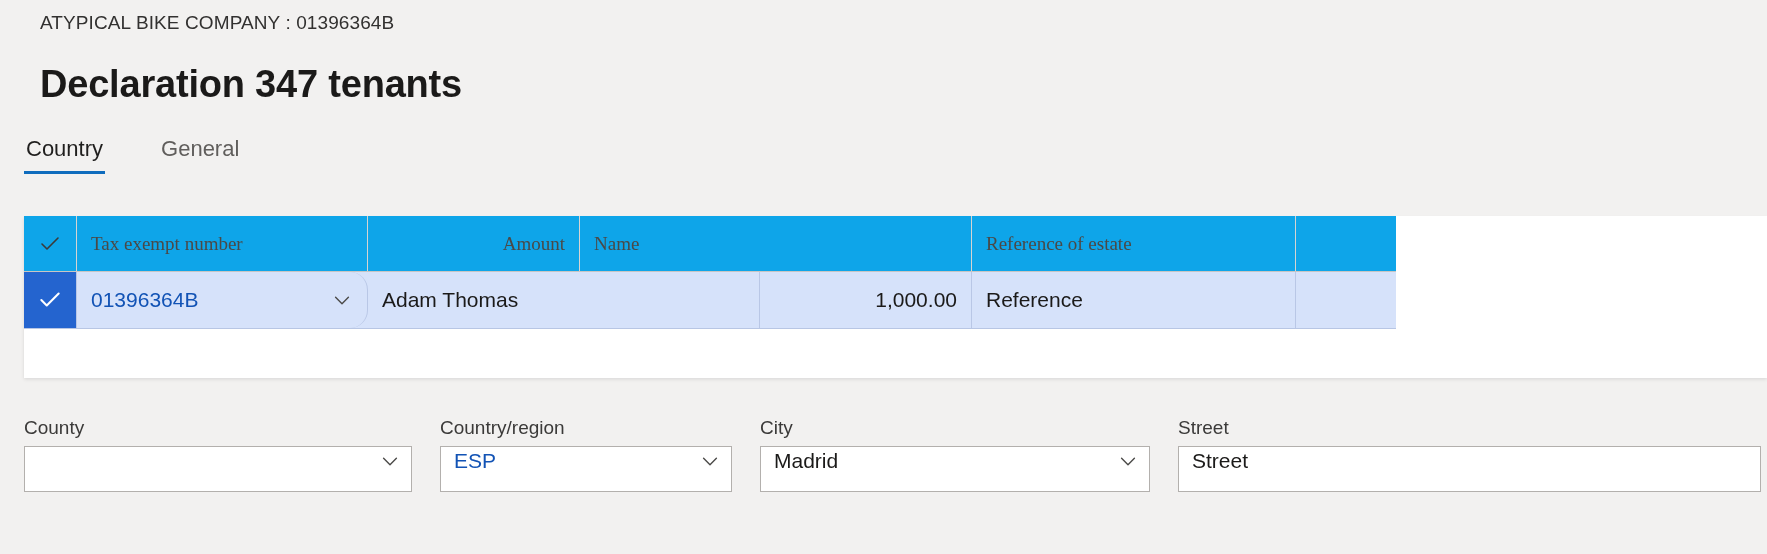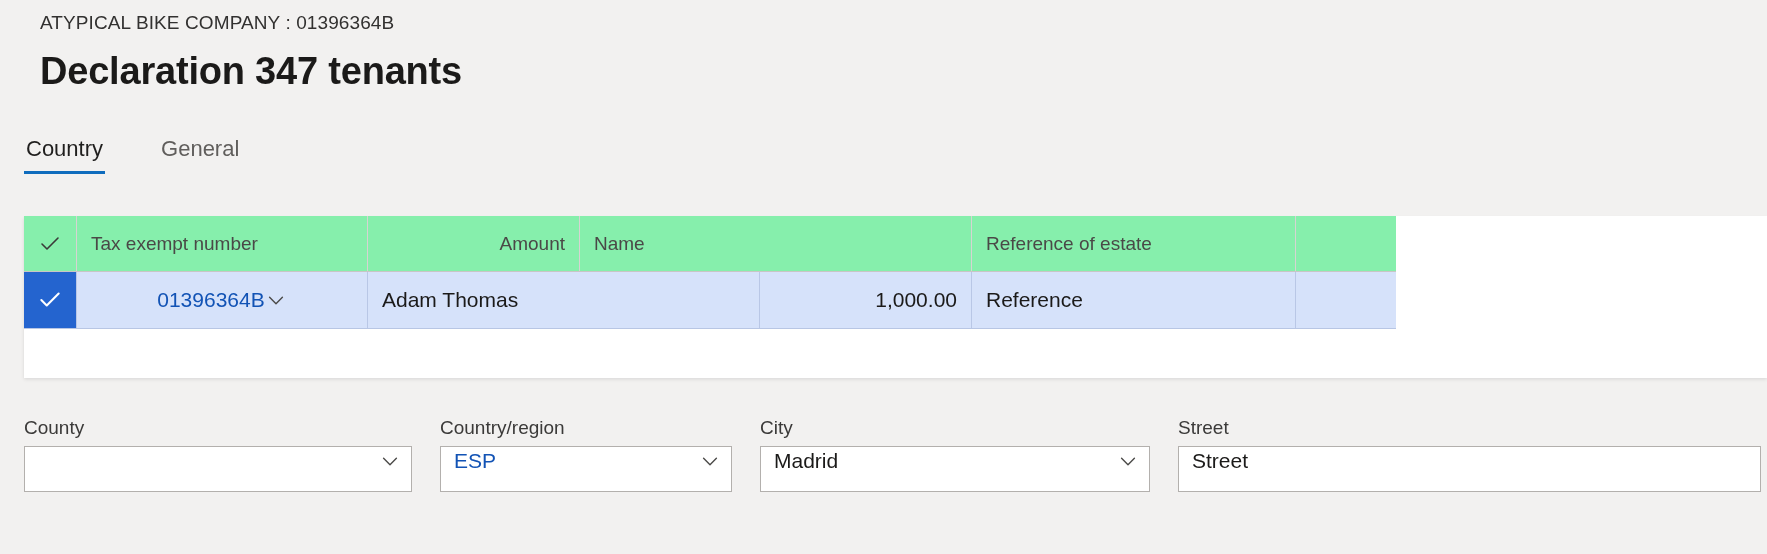--- a/index.html
+++ b/index.html
@@ -28,21 +28,21 @@
     line-height: 26px;
     color: #323130;
     letter-spacing: 0.1px;
     white-space: nowrap;
   }
   .page-title {
     font-size: 38px;
     line-height: 48px;
     font-weight: 700;
     color: #1b1a19;
-    margin-top: 11px;
+    margin-top: 24px;
     letter-spacing: -0.2px;
     white-space: nowrap;
   }
 
   
   .tabstrip {
     position: absolute;
     left: 24px;
     top: 134px;
     display: flex;
@@ -85,22 +85,23 @@
     width: 1372px;
   }
   .grid-row {
     display: flex;
     align-items: stretch;
   }
 
   
   .grid-head {
     height: 55px;
-    background: #86efac;
+    background: #0ea5e9;
     border-bottom: 1px solid #c8c6c4;
+    font-family: Liberation Serif, serif;
   }
   .grid-head .cell {
     display: flex;
     align-items: center;
     font-size: 19px;
     color: #4a4947;
     border-right: 1px solid #d6d4d2;
     box-sizing: border-box;
     padding: 0 14px;
   }
@@ -129,21 +130,22 @@
   .c-amt   { width: 212px; flex: 0 0 212px; justify-content: flex-end; }
   .c-ref   { width: 324px; flex: 0 0 324px; }
 
   .c-check.selected {
     background: #2464cf;
   }
   .c-check .chk-head svg { display: block; }
   .c-check .chk-sel svg { display: block; }
 
   .tax-cell {
-    justify-content: center;
+    justify-content: space-between;
+    border-radius: 18px;
   }
   .tax-cell .val {
     color: #1253b5;
   }
   .chevron {
     color: #4a4947;
     display: flex;
     align-items: center;
   }
   .chevron svg { display: block; }

